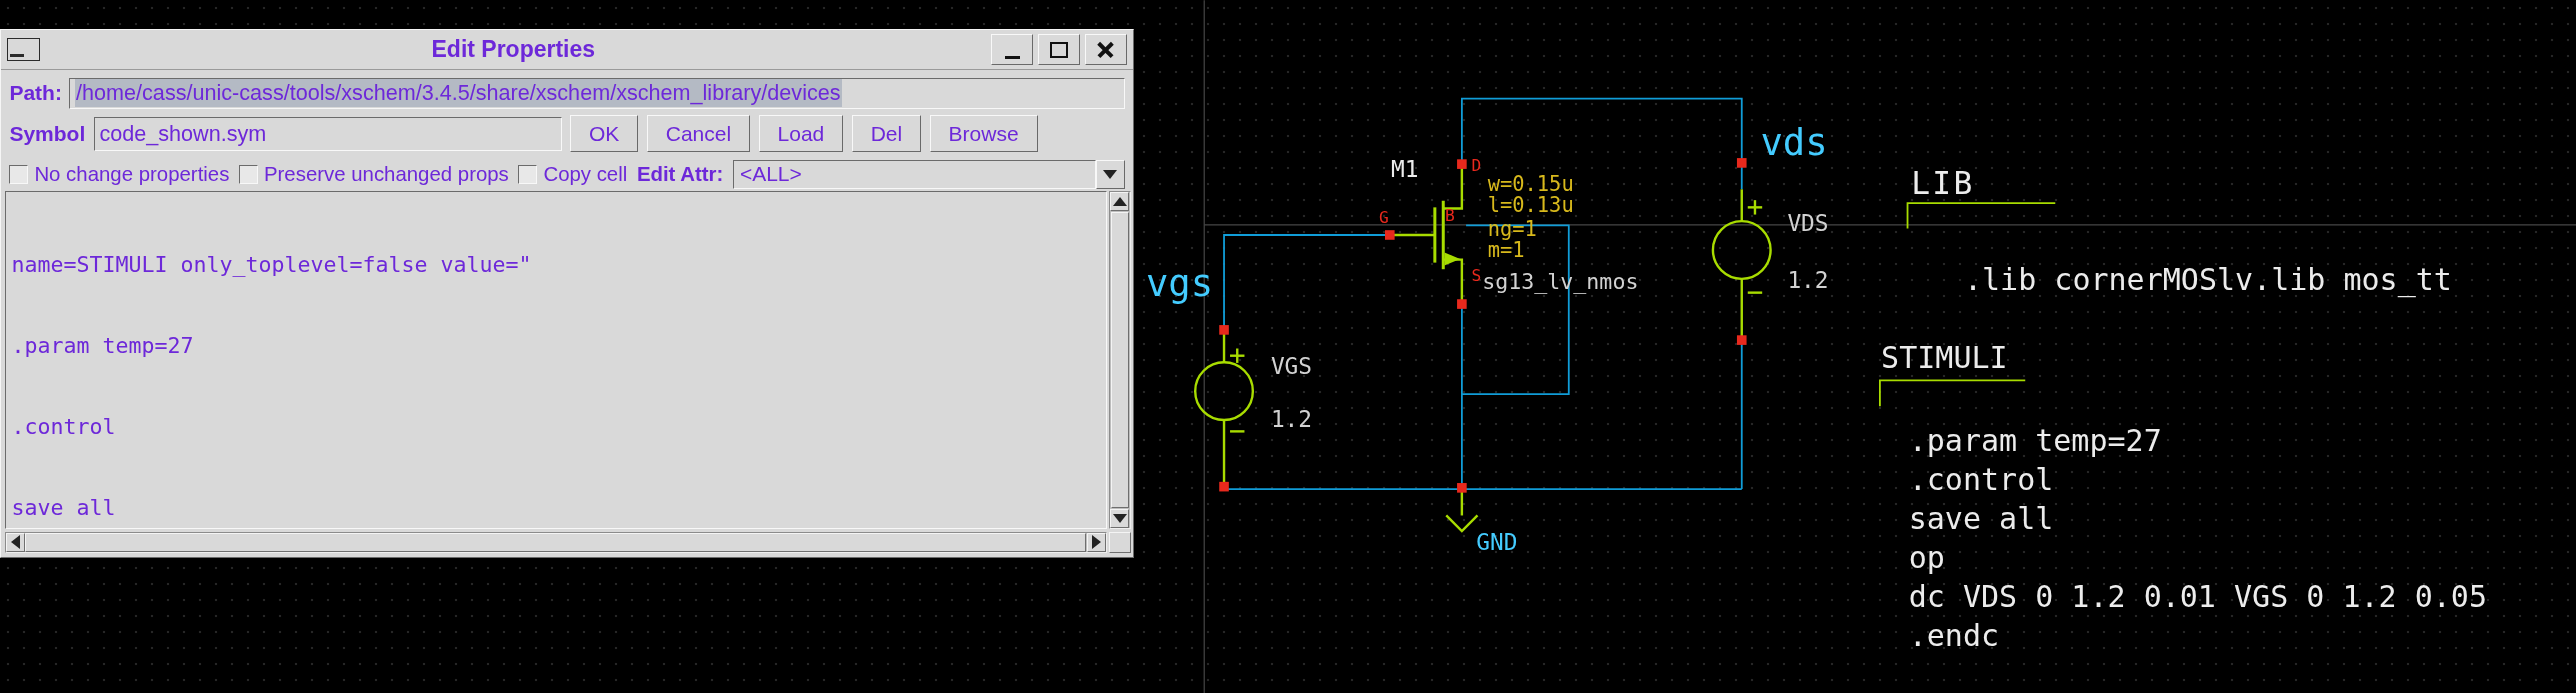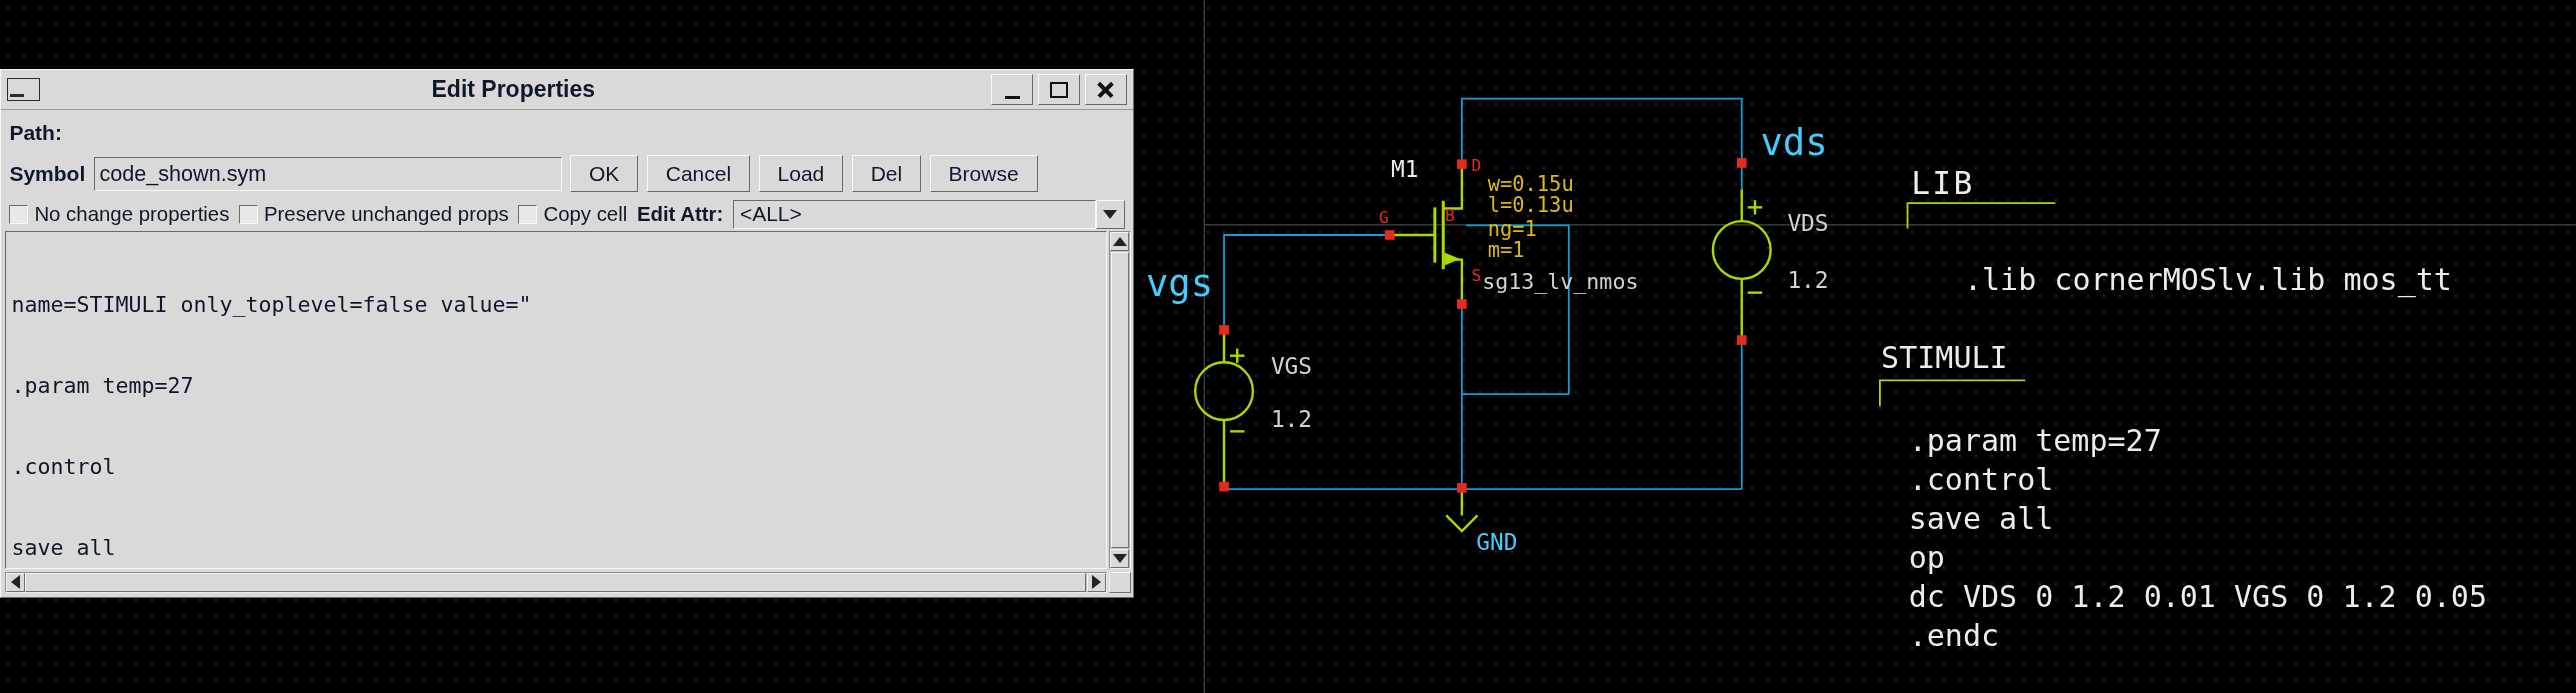--- a/index.html
+++ b/index.html
@@ -28,21 +28,21 @@
   .tyellow{fill:#d8b91c;}
   .tred{fill:#e8291d;}
   .f62{font-size:62px;} .f52{font-size:52px;letter-spacing:4px;} .f50{font-size:50px;}
   .f38{font-size:38px;} .f36{font-size:36px;} .f34{font-size:34px;} .f27{font-size:27px;}
 
   
   .dialog{
     position:absolute;left:0;top:29px;width:1134px;height:529px;
     background:#d9d9d9;box-sizing:border-box;
     border:1.8px solid;border-color:#f6f6f6 #6b6b6b #6b6b6b #f6f6f6;
-    color:#0f172a;font-size:21px;z-index:10;margin-top:40px;
+    color:#6d28d9;font-size:21px;z-index:10;
   }
   .titlebar{
     position:absolute;left:0;top:0;right:0;height:40px;
     display:flex;align-items:center;padding:0 6px;box-sizing:border-box;
     border-bottom:1.2px solid #9a9a9a;background:#d9d9d9;
   }
   .wm-icon{width:31px;height:20.4px;border:1.8px solid #2b2b2b;background:#d9d9d9;
     position:relative;}
   .wm-icon::after{content:"";position:absolute;left:2.4px;bottom:2.4px;width:13.2px;height:3px;background:#2b2b2b;}
   .title-text{flex:1;text-align:center;font-weight:bold;font-size:23px;}
@@ -219,20 +219,23 @@
       <div class="winbtn">
           <div class="glyph-max"></div>
         </div>
       <div class="winbtn">
           <div class="glyph-close"></div>
         </div>
     </div>
 
     <div class="row row-path">
       <span class="lbl">Path:</span>
+      <div class="entry path-entry">
+        <span class="sel">/home/cass/unic-cass/tools/xschem/3.4.5/share/xschem/xschem_library/devices</span>
+      </div>
     </div>
 
     <div class="row row-symbol">
       <span class="lbl">Symbol</span>
       <div class="entry symbol-entry">
         <span>code_shown.sym</span>
       </div>
       <div class="btn">OK</div>
       <div class="btn">Cancel</div>
       <div class="btn">Load</div>

